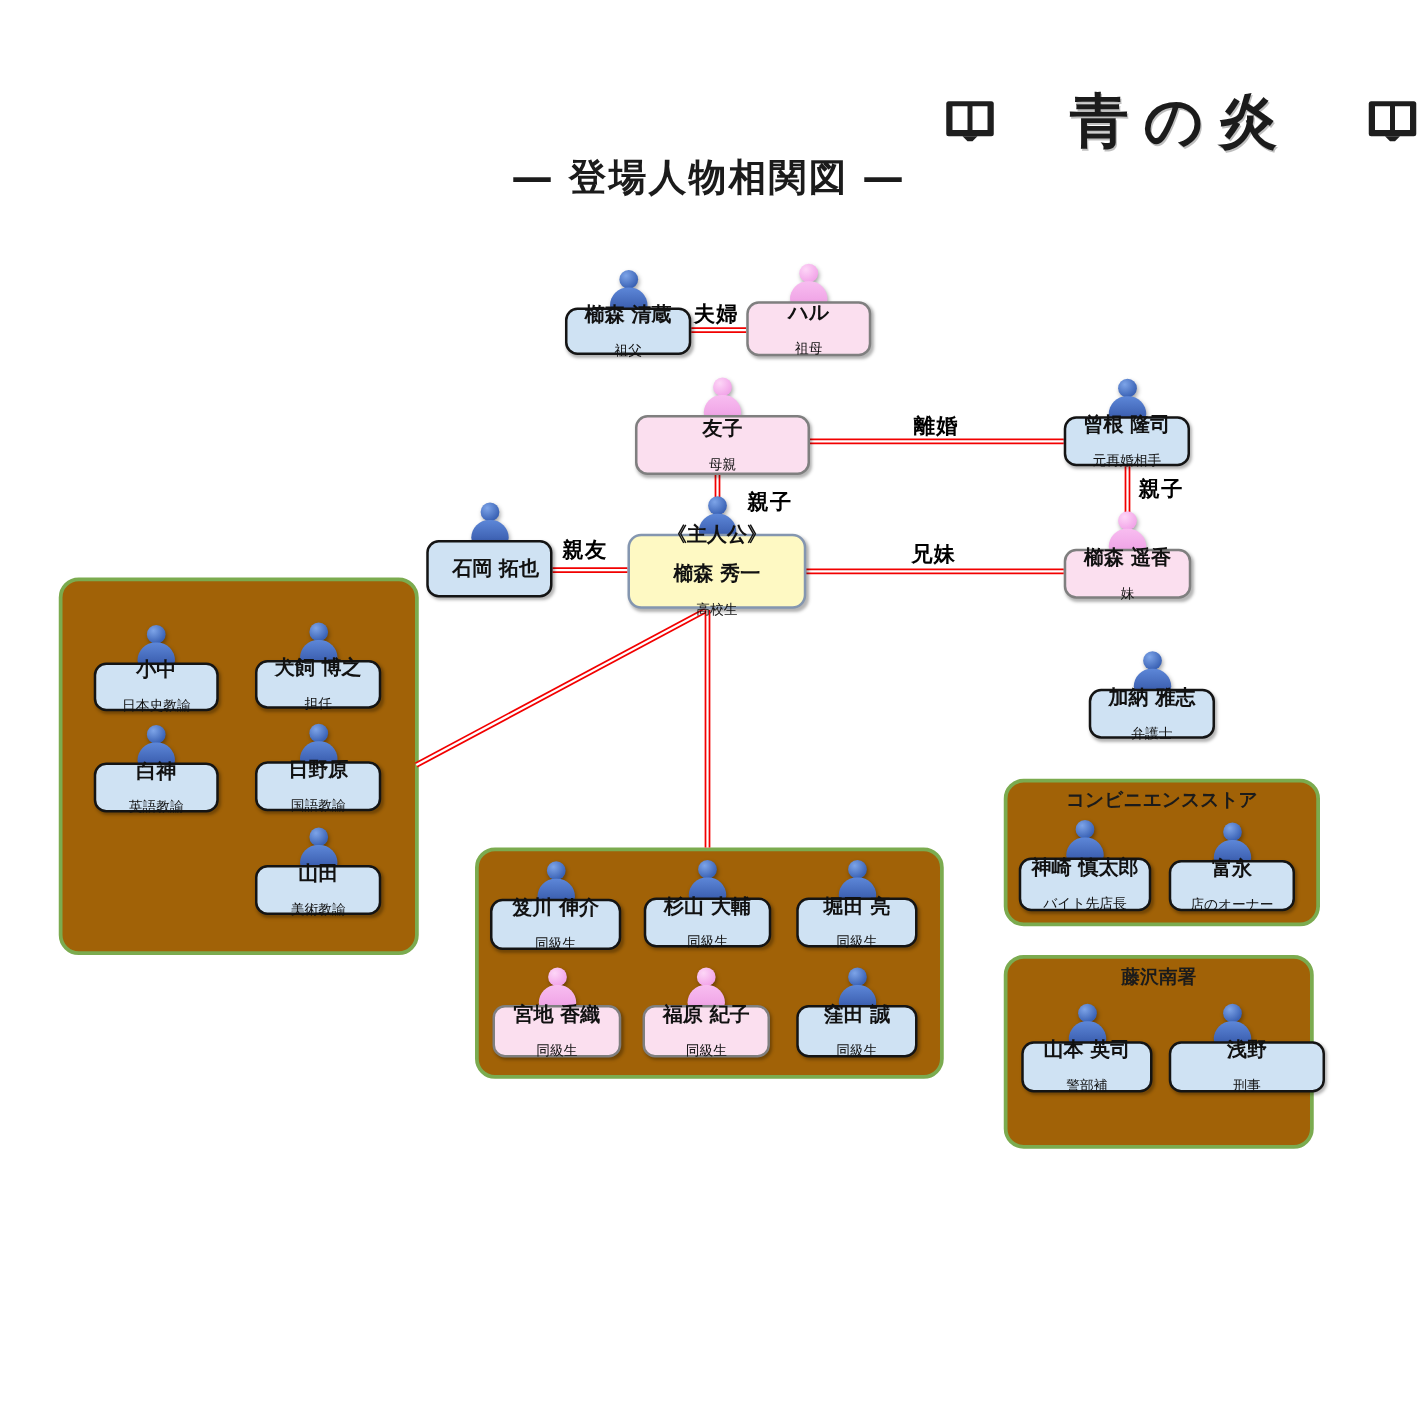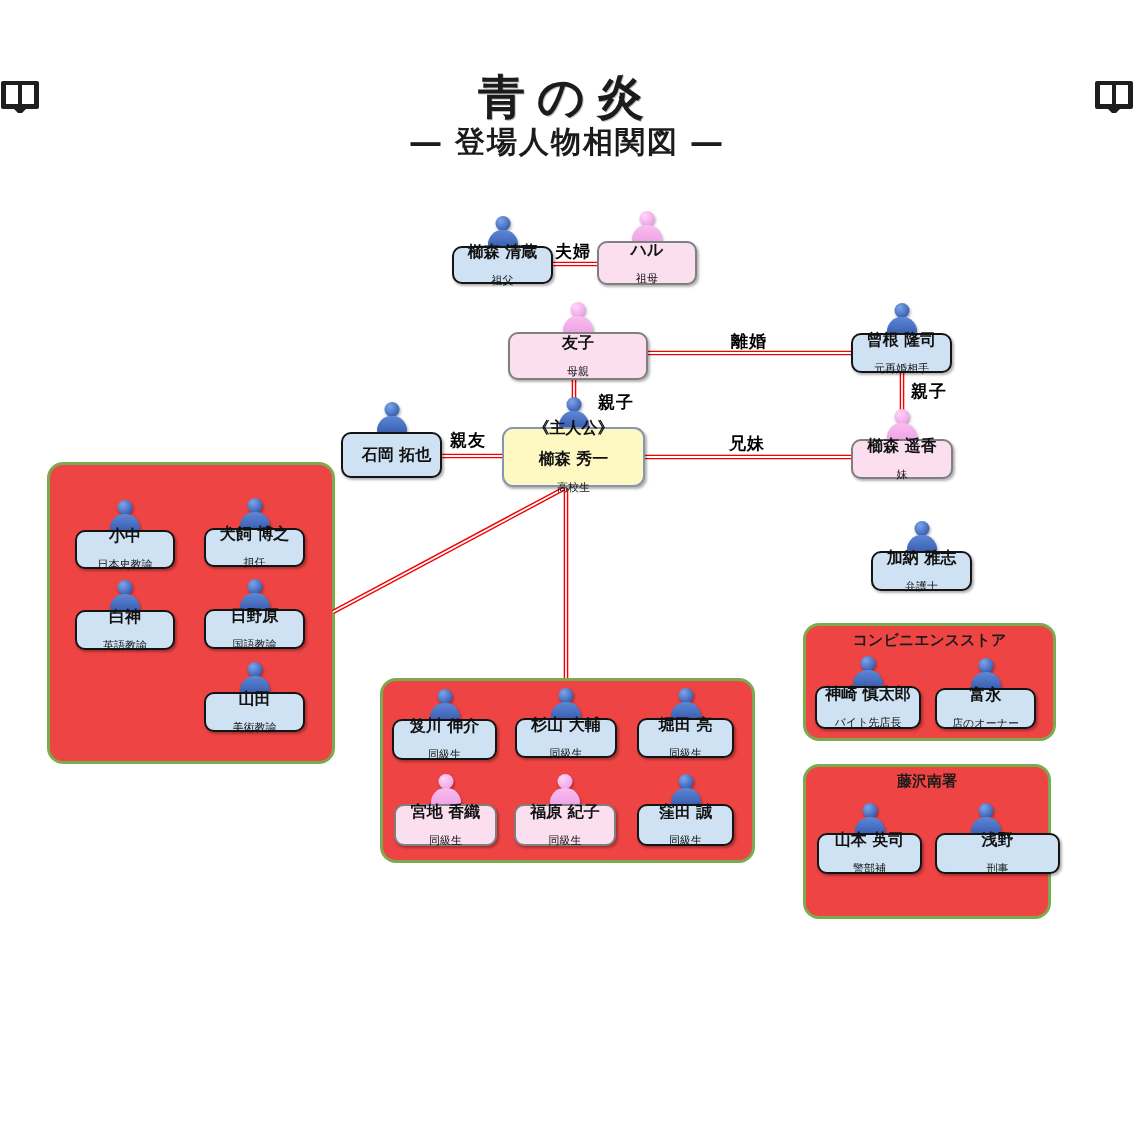--- a/index.html
+++ b/index.html
@@ -1,28 +1,28 @@
 <!DOCTYPE html>
 <html><head>
 <meta charset="utf-8">
 <style>
   html,body{margin:0;padding:0;background:#ffffff;}
   body{font-family:"DejaVu Sans","Liberation Sans",sans-serif;}
   #canvas{position:relative;width:1134px;height:1134px;background:#ffffff;overflow:hidden;}
 
   
-  .title-row{position:absolute;left:0;top:66px;width:100%;display:flex;justify-content:space-between;align-items:center;gap:48px;z-index:5;}
+  .title-row{position:absolute;left:0;top:66px;width:100%;display:flex;justify-content:flex-end;align-items:center;gap:60px;z-index:5;}
   .title-text{font-size:47px;font-weight:bold;letter-spacing:12px;color:#1b1b1b;
               font-family:"DejaVu Serif","Liberation Serif",serif;text-shadow:1px 1px 0 rgba(0,0,0,.25);}
   .subtitle{position:absolute;left:0;top:122px;width:100%;text-align:center;font-size:30px;font-weight:bold;
             letter-spacing:2px;color:#1b1b1b;z-index:5;}
   .book-icon{width:40px;height:36px;}
 
   
-  .group-box{position:absolute;border:3px solid #7bab4f;border-radius:16px;background:#ef4444;z-index:0;box-sizing:border-box;}
+  .group-box{position:absolute;border:3px solid #7bab4f;border-radius:16px;background:#a16207;z-index:0;box-sizing:border-box;}
   .group-label{position:absolute;left:0;top:5px;width:100%;text-align:center;font-size:15px;font-weight:bold;color:#1b1b1b;}
 
   
   #edge-svg{position:absolute;left:0;top:0;z-index:1;}
   .edge-label{position:absolute;z-index:4;font-size:17px;font-weight:bold;color:#000000;
               transform:translate(-50%,-50%);white-space:nowrap;letter-spacing:1px;}
 
   
   .p-icon{position:absolute;width:40px;height:34px;z-index:2;filter:drop-shadow(1.5px 2px 1.5px rgba(0,0,0,.35));}
   .p-head{position:absolute;left:50%;transform:translateX(-50%);top:0;width:15px;height:15px;border-radius:50%;}

